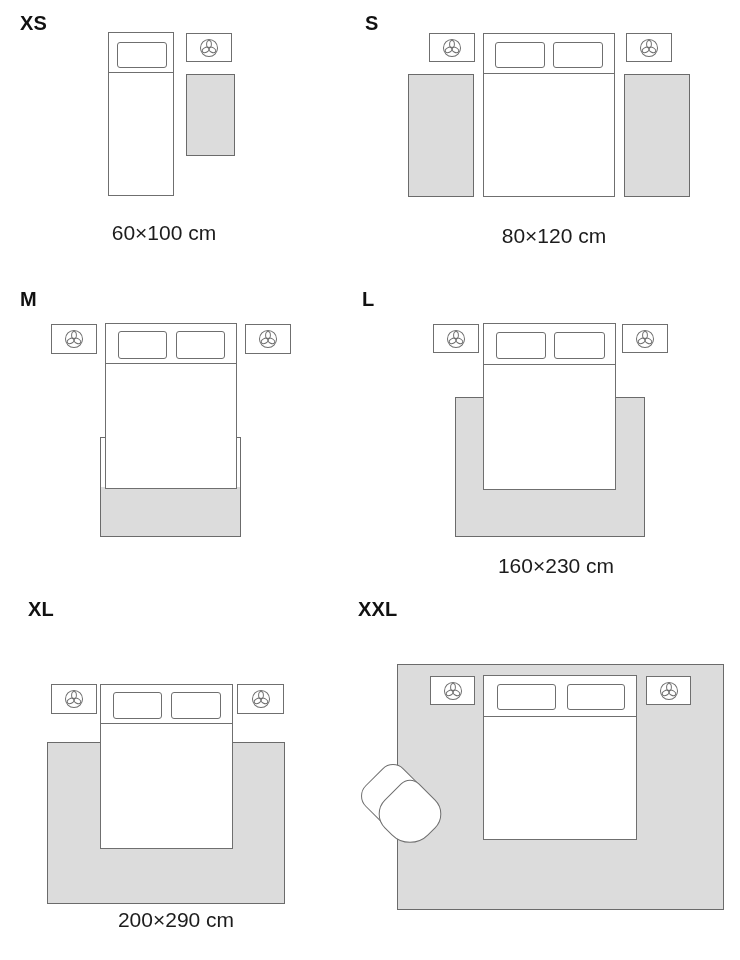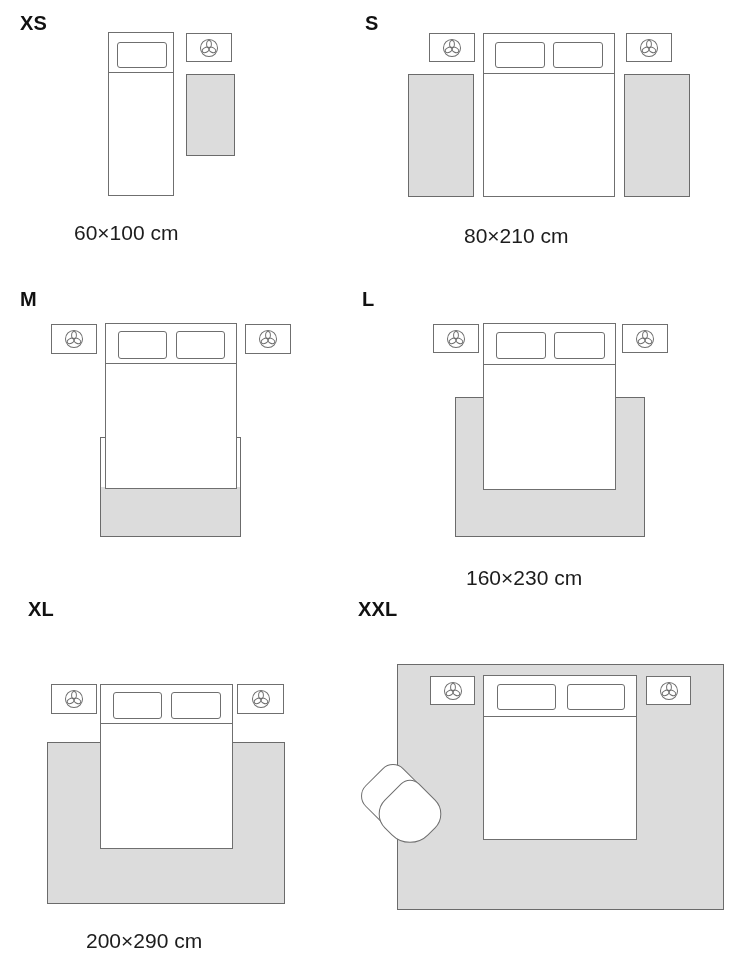--- a/index.html
+++ b/index.html
@@ -18,20 +18,21 @@
     position: absolute;
     font-size: 20px;
     font-weight: 700;
     letter-spacing: 0.2px;
     color: #111111;
     z-index: 3;
   }
   .caption {
     position: absolute;
     width: 180px;
+    text-align: center;
     font-size: 21px;
     font-weight: 400;
     color: #1c1c1c;
     z-index: 3;
   }
 
   .bed {
     position: absolute;
     background: #ffffff;
     border: 1px solid #6f6f6f;
@@ -134,21 +135,21 @@
     <div class="nightstand" style="left:626px;top:33px;width:44px;height:27px">
       <span class="plant"><svg viewBox="0 0 24 24" width="22" height="22">
             <circle cx="12" cy="12" r="9.3" fill="none" stroke="#6f6f6f" stroke-width="1.1"></circle>
             <ellipse cx="12" cy="7.9" rx="2.6" ry="4.1" fill="none" stroke="#6f6f6f" stroke-width="1.1"></ellipse>
             <ellipse cx="12" cy="7.9" rx="2.6" ry="4.1" fill="none" stroke="#6f6f6f" stroke-width="1.1" transform="rotate(120 12 12)"></ellipse>
             <ellipse cx="12" cy="7.9" rx="2.6" ry="4.1" fill="none" stroke="#6f6f6f" stroke-width="1.1" transform="rotate(240 12 12)"></ellipse>
           </svg></span>
     </div>
     <div class="rug" style="left:408px;top:74px;width:64px;height:121px"></div>
     <div class="rug" style="left:624px;top:74px;width:64px;height:121px"></div>
-    <div class="caption" style="left:464px;top:224px">80×210 cm</div>
+    <div class="caption" style="left:464px;top:224px">80×120 cm</div>
   </div>
 
   <div class="panel">
     <div class="size-label" style="left:20px;top:288px">M</div>
     <div class="nightstand" style="left:51px;top:324px;width:44px;height:28px">
       <span class="plant"><svg viewBox="0 0 24 24" width="22" height="22">
             <circle cx="12" cy="12" r="9.3" fill="none" stroke="#6f6f6f" stroke-width="1.1"></circle>
             <ellipse cx="12" cy="7.9" rx="2.6" ry="4.1" fill="none" stroke="#6f6f6f" stroke-width="1.1"></ellipse>
             <ellipse cx="12" cy="7.9" rx="2.6" ry="4.1" fill="none" stroke="#6f6f6f" stroke-width="1.1" transform="rotate(120 12 12)"></ellipse>
             <ellipse cx="12" cy="7.9" rx="2.6" ry="4.1" fill="none" stroke="#6f6f6f" stroke-width="1.1" transform="rotate(240 12 12)"></ellipse>
@@ -189,21 +190,21 @@
     </div>
     <div class="nightstand" style="left:622px;top:324px;width:44px;height:27px">
       <span class="plant"><svg viewBox="0 0 24 24" width="22" height="22">
             <circle cx="12" cy="12" r="9.3" fill="none" stroke="#6f6f6f" stroke-width="1.1"></circle>
             <ellipse cx="12" cy="7.9" rx="2.6" ry="4.1" fill="none" stroke="#6f6f6f" stroke-width="1.1"></ellipse>
             <ellipse cx="12" cy="7.9" rx="2.6" ry="4.1" fill="none" stroke="#6f6f6f" stroke-width="1.1" transform="rotate(120 12 12)"></ellipse>
             <ellipse cx="12" cy="7.9" rx="2.6" ry="4.1" fill="none" stroke="#6f6f6f" stroke-width="1.1" transform="rotate(240 12 12)"></ellipse>
           </svg></span>
     </div>
     <div class="rug" style="left:455px;top:397px;width:188px;height:138px"></div>
-    <div class="caption" style="left:466px;top:566px">160×230 cm</div>
+    <div class="caption" style="left:466px;top:554px">160×230 cm</div>
   </div>
 
   <div class="panel">
     <div class="size-label" style="left:28px;top:598px">XL</div>
     <div class="nightstand" style="left:51px;top:684px;width:44px;height:28px">
       <span class="plant"><svg viewBox="0 0 24 24" width="22" height="22">
             <circle cx="12" cy="12" r="9.3" fill="none" stroke="#6f6f6f" stroke-width="1.1"></circle>
             <ellipse cx="12" cy="7.9" rx="2.6" ry="4.1" fill="none" stroke="#6f6f6f" stroke-width="1.1"></ellipse>
             <ellipse cx="12" cy="7.9" rx="2.6" ry="4.1" fill="none" stroke="#6f6f6f" stroke-width="1.1" transform="rotate(120 12 12)"></ellipse>
             <ellipse cx="12" cy="7.9" rx="2.6" ry="4.1" fill="none" stroke="#6f6f6f" stroke-width="1.1" transform="rotate(240 12 12)"></ellipse>
@@ -216,21 +217,21 @@
     </div>
     <div class="nightstand" style="left:237px;top:684px;width:45px;height:28px">
       <span class="plant"><svg viewBox="0 0 24 24" width="22" height="22">
             <circle cx="12" cy="12" r="9.3" fill="none" stroke="#6f6f6f" stroke-width="1.1"></circle>
             <ellipse cx="12" cy="7.9" rx="2.6" ry="4.1" fill="none" stroke="#6f6f6f" stroke-width="1.1"></ellipse>
             <ellipse cx="12" cy="7.9" rx="2.6" ry="4.1" fill="none" stroke="#6f6f6f" stroke-width="1.1" transform="rotate(120 12 12)"></ellipse>
             <ellipse cx="12" cy="7.9" rx="2.6" ry="4.1" fill="none" stroke="#6f6f6f" stroke-width="1.1" transform="rotate(240 12 12)"></ellipse>
           </svg></span>
     </div>
     <div class="rug" style="left:47px;top:742px;width:236px;height:160px"></div>
-    <div class="caption" style="left:86px;top:929px">200×290 cm</div>
+    <div class="caption" style="left:86px;top:908px">200×290 cm</div>
   </div>
 
   <div class="panel">
     <div class="size-label" style="left:358px;top:598px">XXL</div>
     <div class="rug" style="left:397px;top:664px;width:325px;height:244px"></div>
     <div class="nightstand" style="left:430px;top:676px;width:43px;height:27px">
       <span class="plant"><svg viewBox="0 0 24 24" width="22" height="22">
             <circle cx="12" cy="12" r="9.3" fill="none" stroke="#6f6f6f" stroke-width="1.1"></circle>
             <ellipse cx="12" cy="7.9" rx="2.6" ry="4.1" fill="none" stroke="#6f6f6f" stroke-width="1.1"></ellipse>
             <ellipse cx="12" cy="7.9" rx="2.6" ry="4.1" fill="none" stroke="#6f6f6f" stroke-width="1.1" transform="rotate(120 12 12)"></ellipse>

